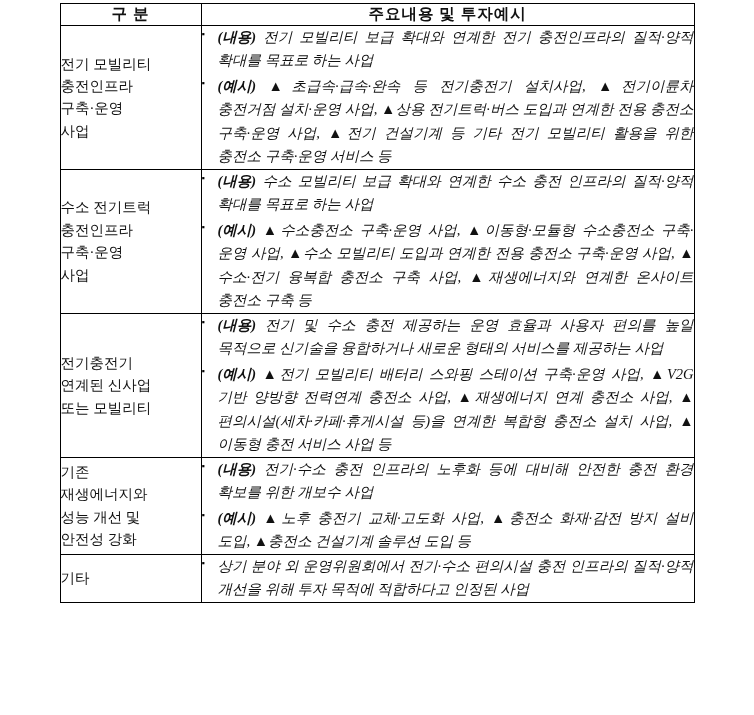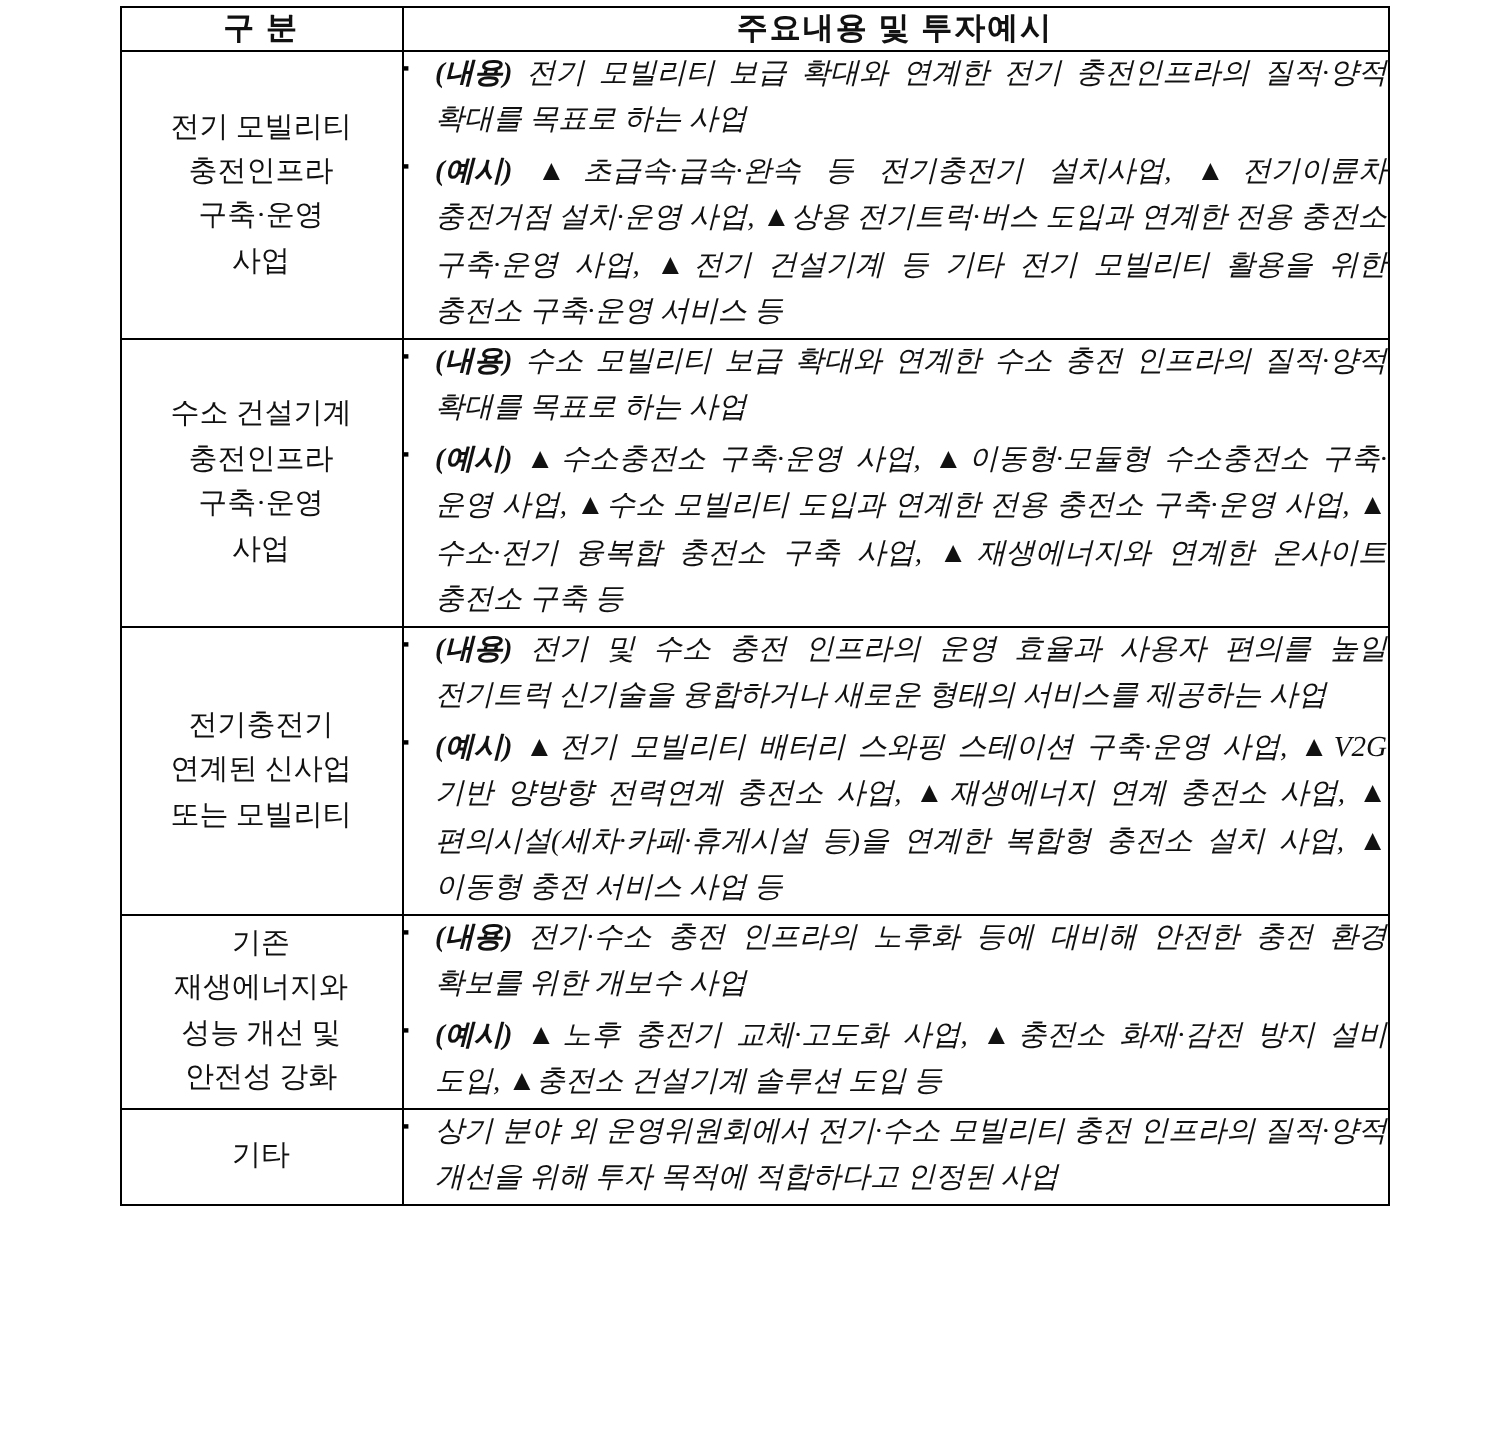--- a/index.html
+++ b/index.html
@@ -30,21 +30,21 @@
     text-align: center;
     font-weight: bold;
     font-size: 15.5px;
     letter-spacing: 1px;
     padding: 7px 0 7px 0;
   }
   .col-cat { width: 140px; }
   .col-body { width: auto; }
 
   .cat-cell {
-    text-align: center;
+    text-align: left;
     font-size: 14.5px;
     line-height: 1.55;
     padding: 6px 4px;
   }
   .cat-cell .line { display: block; white-space: nowrap; }
   .u { text-underline-offset: 2px; }
 
   .body-cell {
     padding: 8px 8px 8px 10px;
     font-size: 14.5px;
@@ -95,21 +95,21 @@
             <span class="bullet-text"><span class="lbl">(내용)</span><span> 전기 모빌리티 보급 확대와 연계한 전기 충전인프라의 질적·양적 확대를 목표로 하는 사업</span></span>
           </div>
           <div class="bullet-row">
             <span class="bullet-mark">▪</span>
             <span class="bullet-text"><span class="lbl">(예시)</span><span> ▲초급속·급속·완속 등 전기충전기 설치사업, ▲전기이륜차 충전거점 설치·운영 사업, ▲상용 전기트럭·버스 도입과 연계한 전용 충전소 구축·운영 사업, ▲전기 건설기계 등 기타 전기 모빌리티 활용을 위한 충전소 구축·운영 서비스 등</span></span>
           </div>
         </td>
       </tr>
       <tr>
         <td class="cat-cell col-cat">
-          <span class="line">수소 건설기계</span>
+          <span class="line">수소 전기트럭</span>
           <span class="line u">충전인프라</span>
           <span class="line">구축·운영</span>
           <span class="line">사업</span>
         </td>
         <td class="body-cell col-body">
           <div class="bullet-row">
             <span class="bullet-mark">▪</span>
             <span class="bullet-text"><span class="lbl">(내용)</span><span> 수소 모빌리티 보급 확대와 연계한 수소 충전 인프라의 질적·양적 확대를 목표로 하는 사업</span></span>
           </div>
           <div class="bullet-row">
@@ -120,21 +120,21 @@
       </tr>
       <tr>
         <td class="cat-cell col-cat">
           <span class="line u">전기충전기</span>
           <span class="line u">연계된 신사업</span>
           <span class="line u">또는 모빌리티</span>
         </td>
         <td class="body-cell col-body">
           <div class="bullet-row">
             <span class="bullet-mark">▪</span>
-            <span class="bullet-text"><span class="lbl">(내용)</span><span> 전기 및 수소 충전 인프라의 운영 효율과 사용자 편의를 높일 전기트럭 신기술을 융합하거나 새로운 형태의 서비스를 제공하는 사업</span></span>
+            <span class="bullet-text"><span class="lbl">(내용)</span><span> 전기 및 수소 충전 제공하는 운영 효율과 사용자 편의를 높일 목적으로 신기술을 융합하거나 새로운 형태의 서비스를 제공하는 사업</span></span>
           </div>
           <div class="bullet-row">
             <span class="bullet-mark">▪</span>
             <span class="bullet-text"><span class="lbl">(예시)</span><span> ▲전기 모빌리티 배터리 스와핑 스테이션 구축·운영 사업, ▲V2G 기반 양방향 전력연계 충전소 사업, ▲재생에너지 연계 충전소 사업, ▲편의시설(세차·카페·휴게시설 등)을 연계한 복합형 충전소 설치 사업, ▲이동형 충전 서비스 사업 등</span></span>
           </div>
         </td>
       </tr>
       <tr>
         <td class="cat-cell col-cat">
           <span class="line">기존</span>
@@ -153,18 +153,18 @@
           </div>
         </td>
       </tr>
       <tr>
         <td class="cat-cell col-cat">
           <span class="line">기타</span>
         </td>
         <td class="body-cell col-body">
           <div class="bullet-row">
             <span class="bullet-mark">▪</span>
-            <span class="bullet-text"><span>상기 분야 외 운영위원회에서 전기·수소 모빌리티 충전 인프라의 질적·양적 개선을 위해 투자 목적에 적합하다고 인정된 사업</span></span>
+            <span class="bullet-text"><span>상기 분야 외 운영위원회에서 전기·수소 편의시설 충전 인프라의 질적·양적 개선을 위해 투자 목적에 적합하다고 인정된 사업</span></span>
           </div>
         </td>
       </tr>
     </tbody>
 </table>
 
 </body></html>

